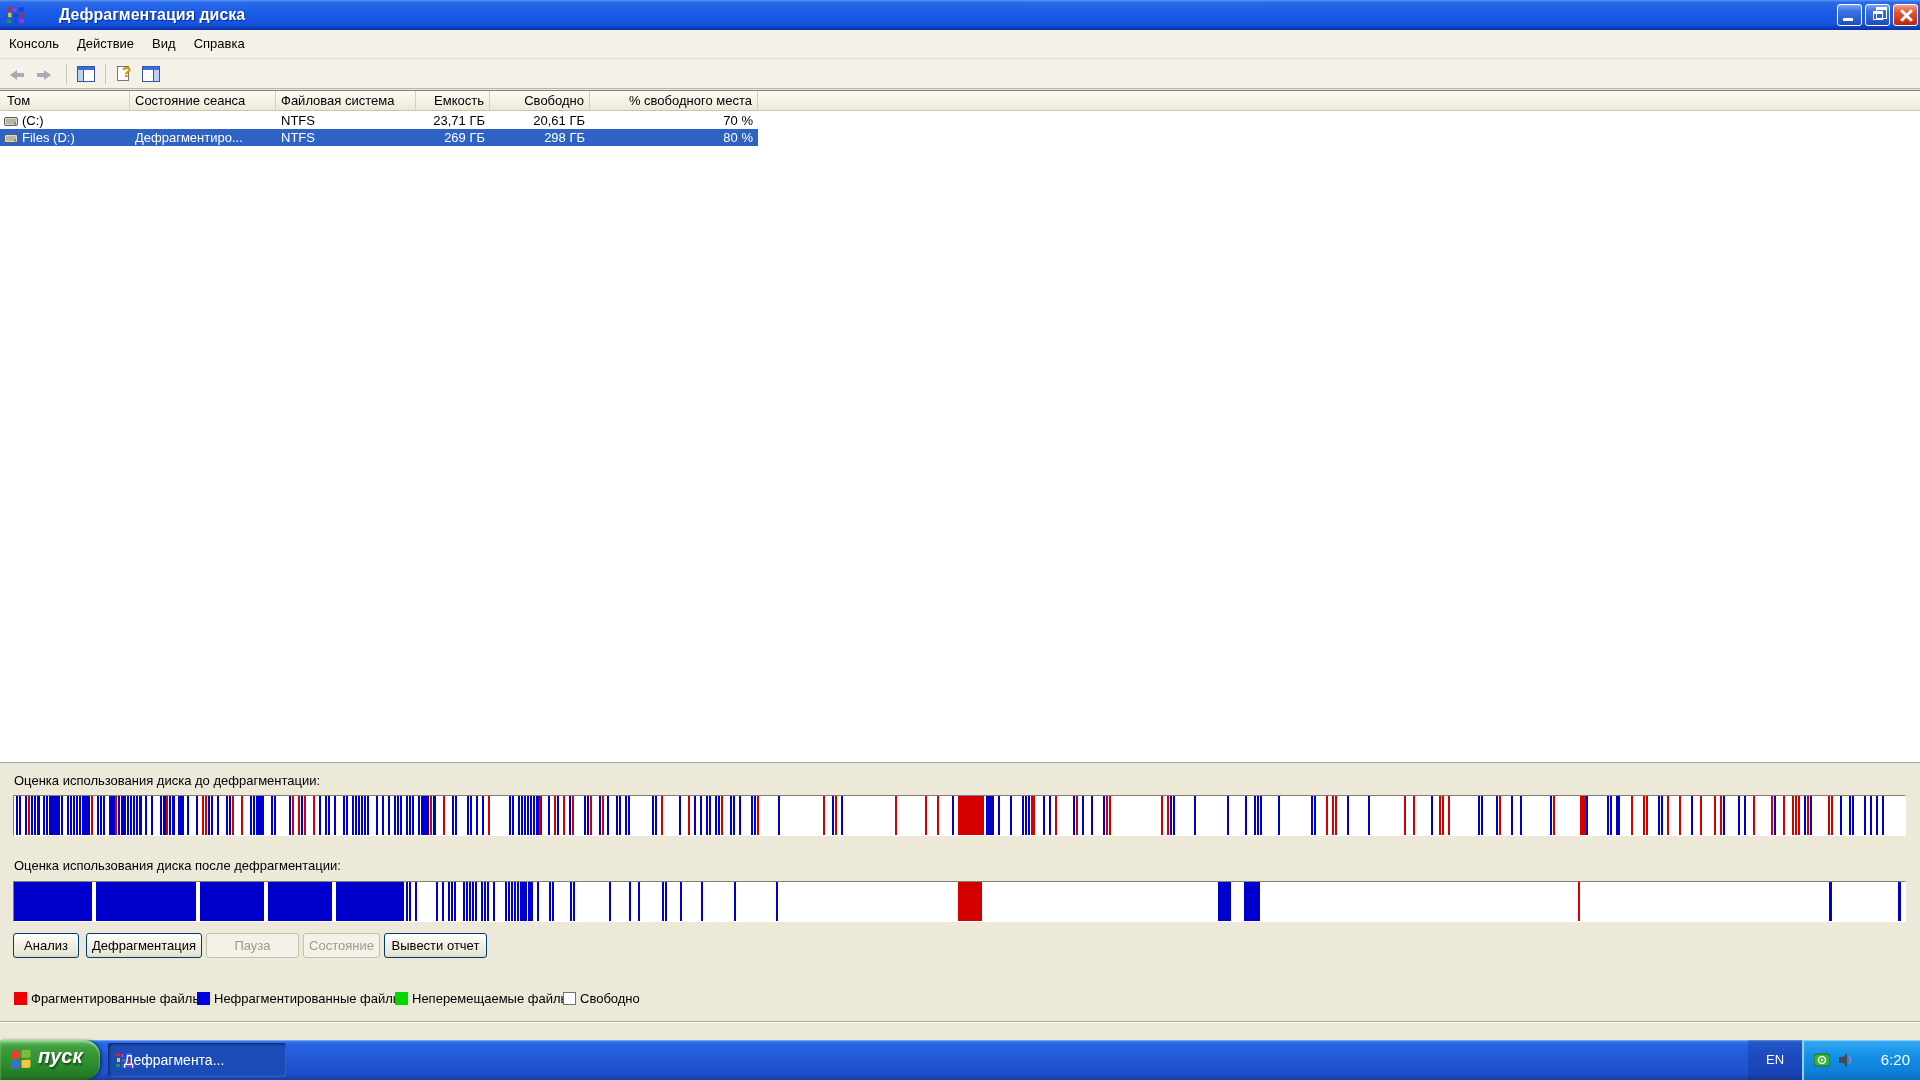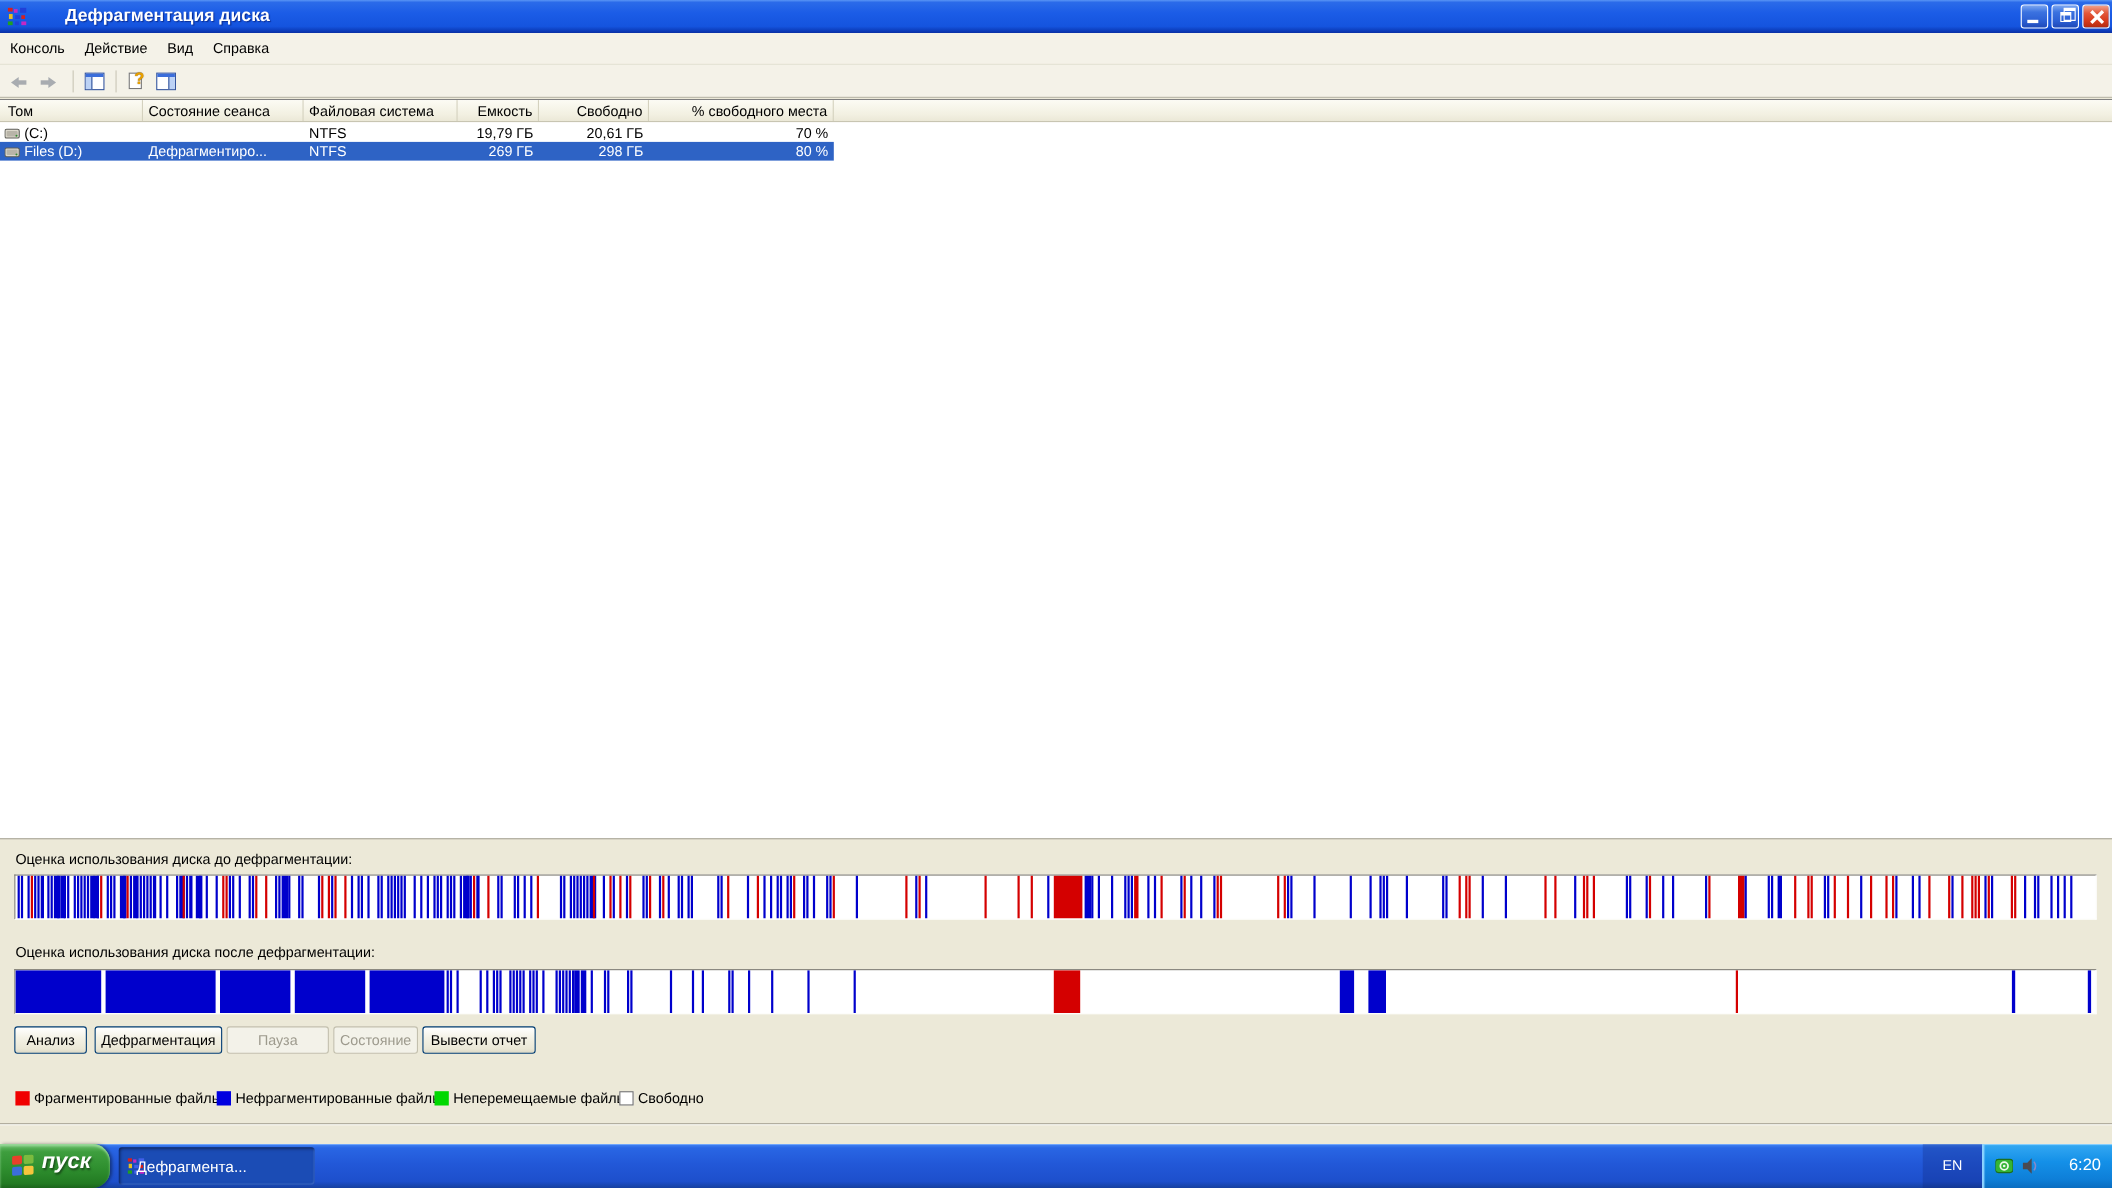--- a/index.html
+++ b/index.html
@@ -186,21 +186,21 @@
     </div>
   <div id="lvrows">
       <div class="lv-row" style="top: 21px;">
         <div class="lv-cell name" style="left: 2px; width: 128px;">(C:)<svg class="drive-ico" width="15" height="12">
             <rect x="0.5" y="2.5" width="13" height="8" rx="1.5" fill="#DCD8CC" stroke="#5E5E58"></rect>
             <rect x="2" y="4" width="10" height="5" rx="1" fill="#B8B4A8"></rect>
             <circle cx="11" cy="8.5" r="0.9" fill="#2E8A2E"></circle>
           </svg></div>
         <div class="lv-cell" style="left: 130px; width: 146px;"></div>
         <div class="lv-cell" style="left: 276px; width: 140px;">NTFS</div>
-        <div class="lv-cell r" style="left: 416px; width: 74px;">19,79 ГБ</div>
+        <div class="lv-cell r" style="left: 416px; width: 74px;">23,71 ГБ</div>
         <div class="lv-cell r" style="left: 490px; width: 100px;">20,61 ГБ</div>
         <div class="lv-cell r" style="left: 590px; width: 168px;">70 %</div>
       </div>
       <div class="lv-row selected" style="top: 38px;">
         <div class="lv-cell name" style="left: 2px; width: 128px;">Files (D:)<svg class="drive-ico" width="15" height="12">
             <rect x="0.5" y="2.5" width="13" height="8" rx="1.5" fill="#DCD8CC" stroke="#5E5E58"></rect>
             <rect x="2" y="4" width="10" height="5" rx="1" fill="#B8B4A8"></rect>
             <circle cx="11" cy="8.5" r="0.9" fill="#2E8A2E"></circle>
           </svg></div>
         <div class="lv-cell" style="left: 130px; width: 146px;">Дефрагментиро...</div>

